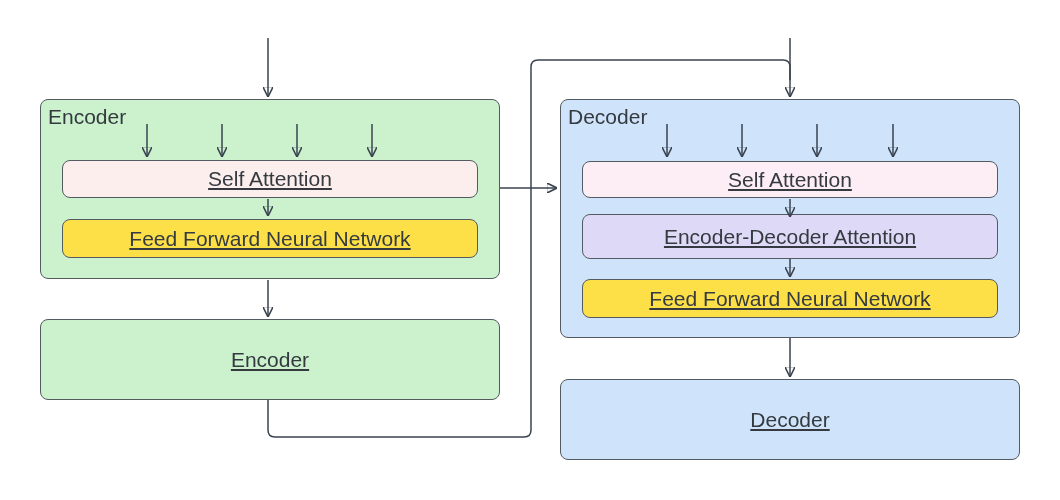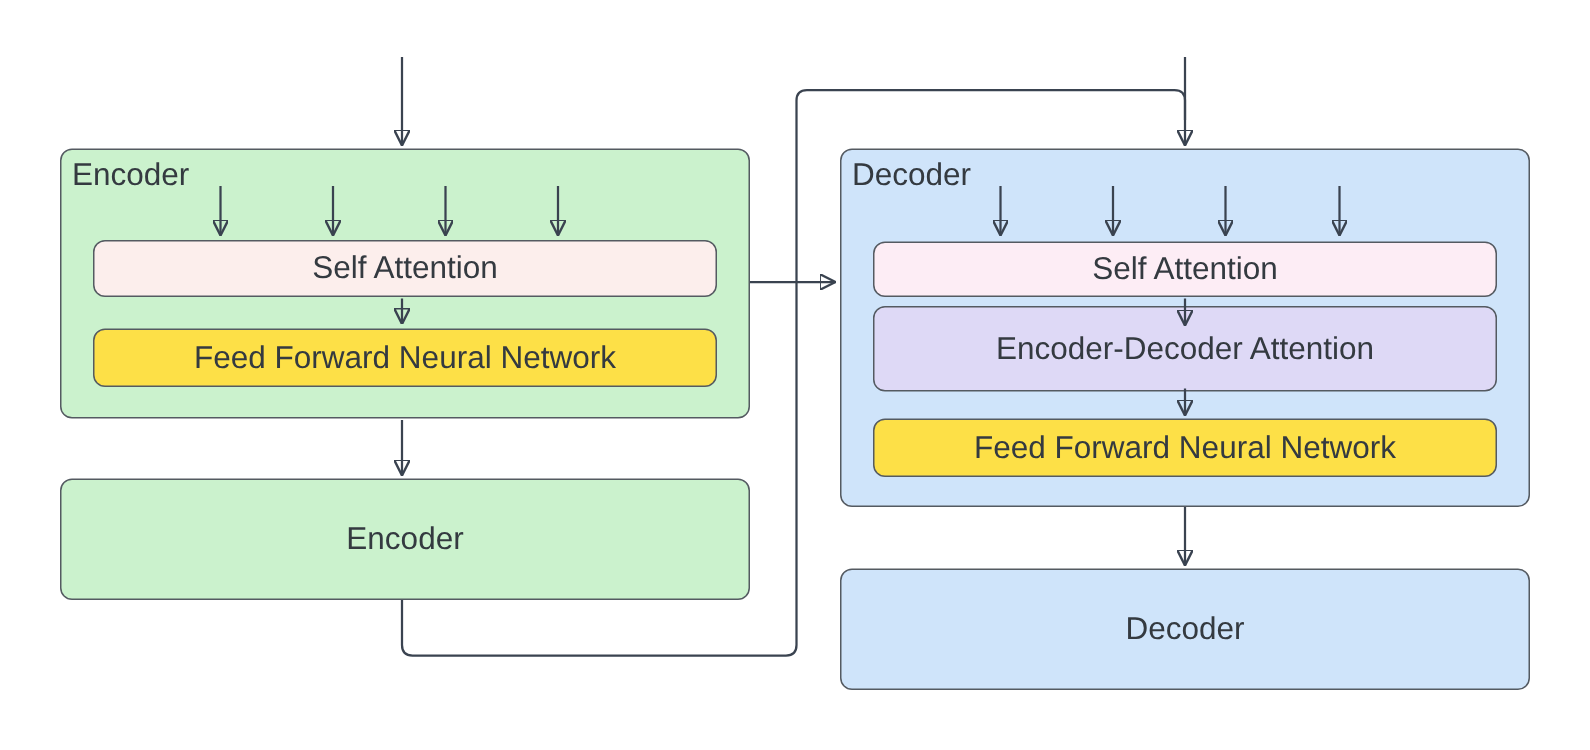--- a/index.html
+++ b/index.html
@@ -14,20 +14,21 @@
     position:absolute;
     box-sizing:border-box;
     border:1.6px solid #545a61;
     border-radius:8px;
     color:#343a40;
     font-size:21px;
   }
   .centered{
     display:flex;align-items:center;justify-content:center;
     text-align:center;
+    text-decoration:underline;
   }
   .corner-label{
     position:absolute;top:5px;left:7px;
     font-size:21px;color:#343a40;
     white-space:nowrap;
   }
   
   .enc-fill{background:#cbf2cd;}
   .dec-fill{background:#cfe4fa;}
   .sa-enc-fill{background:#fceeec;}
@@ -35,21 +36,21 @@
   .eda-fill{background:#ded9f6;}
   .ffnn-fill{background:#fde047;}
 
   
   #enc-container{left:40px;top:99px;width:460px;height:180px;}
   #enc-sa{left:62px;top:160px;width:416px;height:38px;}
   #enc-ffnn{left:62px;top:219px;width:416px;height:39px;}
   #enc-block{left:40px;top:319px;width:460px;height:81px;}
   #dec-container{left:560px;top:99px;width:460px;height:239px;}
   #dec-sa{left:582px;top:161px;width:416px;height:37px;}
-  #dec-eda{left:582px;top:204px;width:416px;height:57px;text-align:center;}
+  #dec-eda{left:582px;top:214px;width:416px;height:45px;text-align:center;}
   #dec-ffnn{left:582px;top:279px;width:416px;height:39px;}
   #dec-block{left:560px;top:379px;width:460px;height:81px;}
 
   #connectors{
     position:absolute;left:0;top:0;width:1060px;height:500px;
     pointer-events:none;
   }
   #connectors path{
     stroke:#3a4350;
     stroke-width:1.5;

